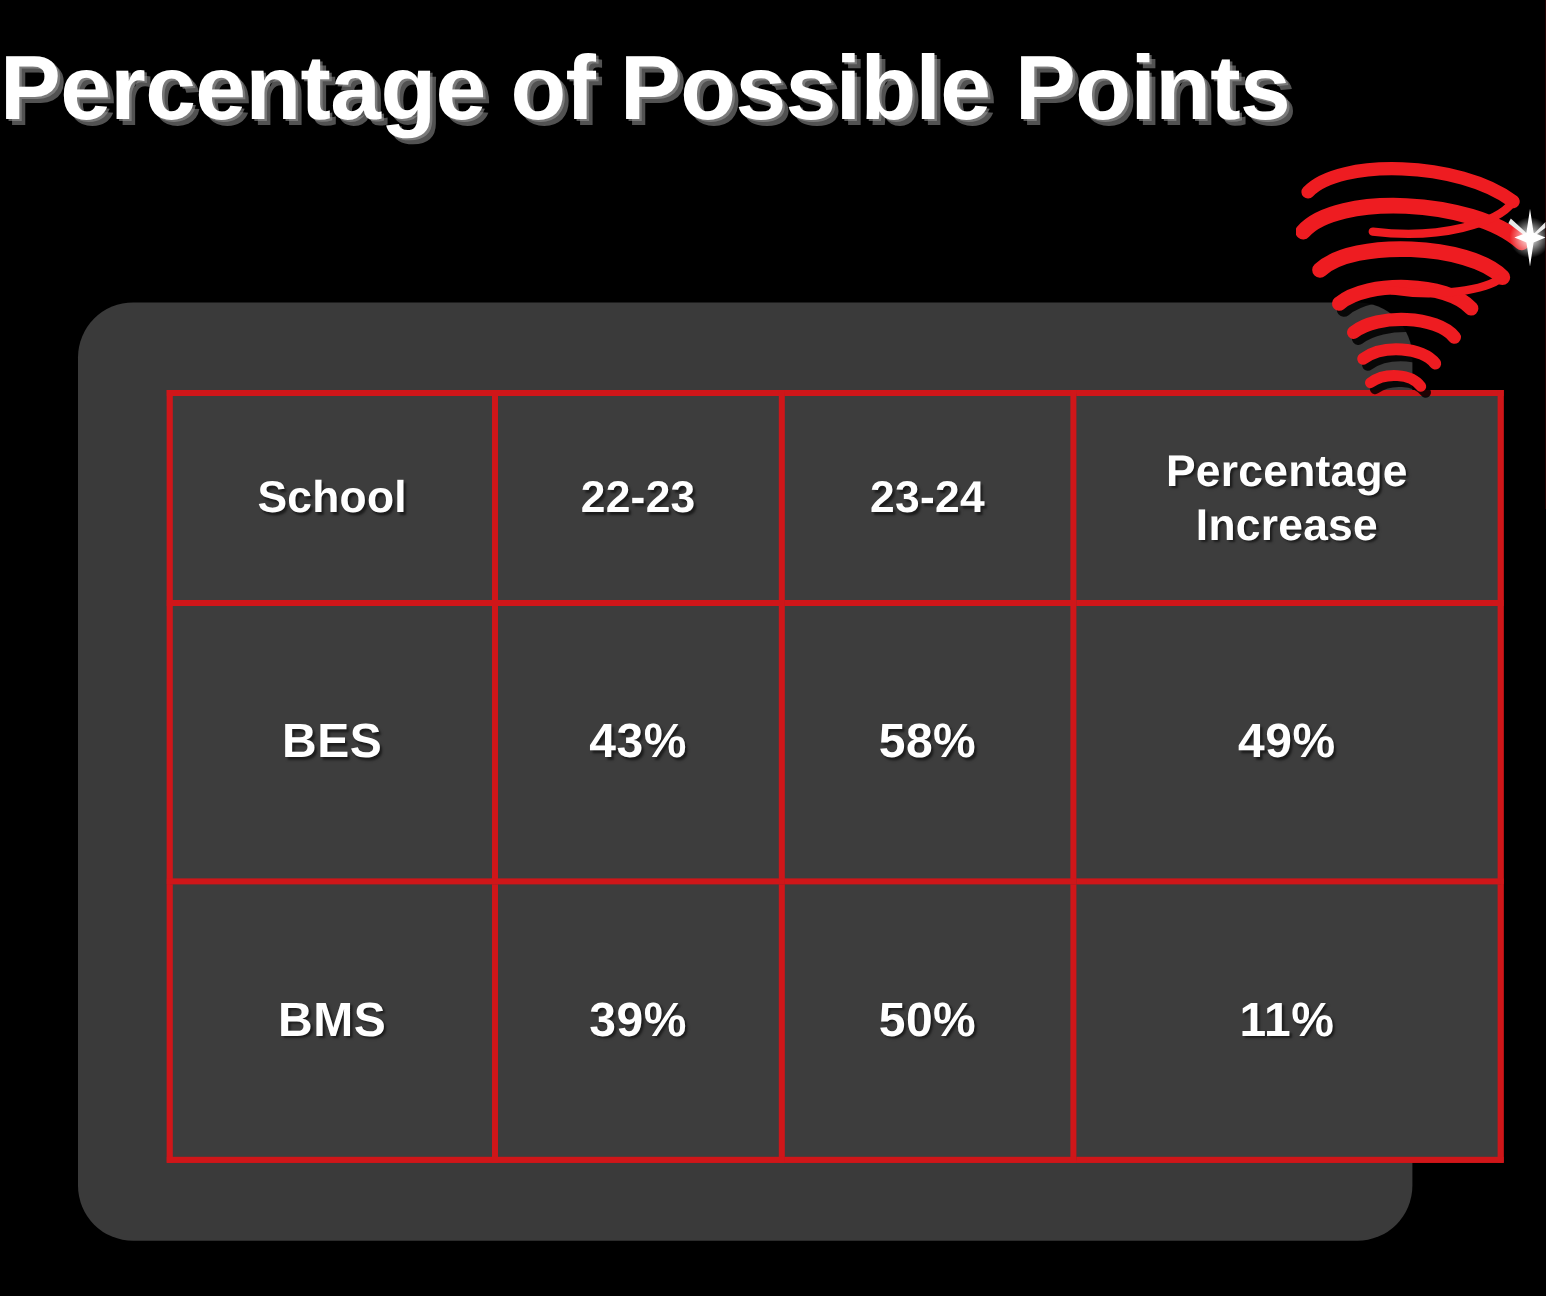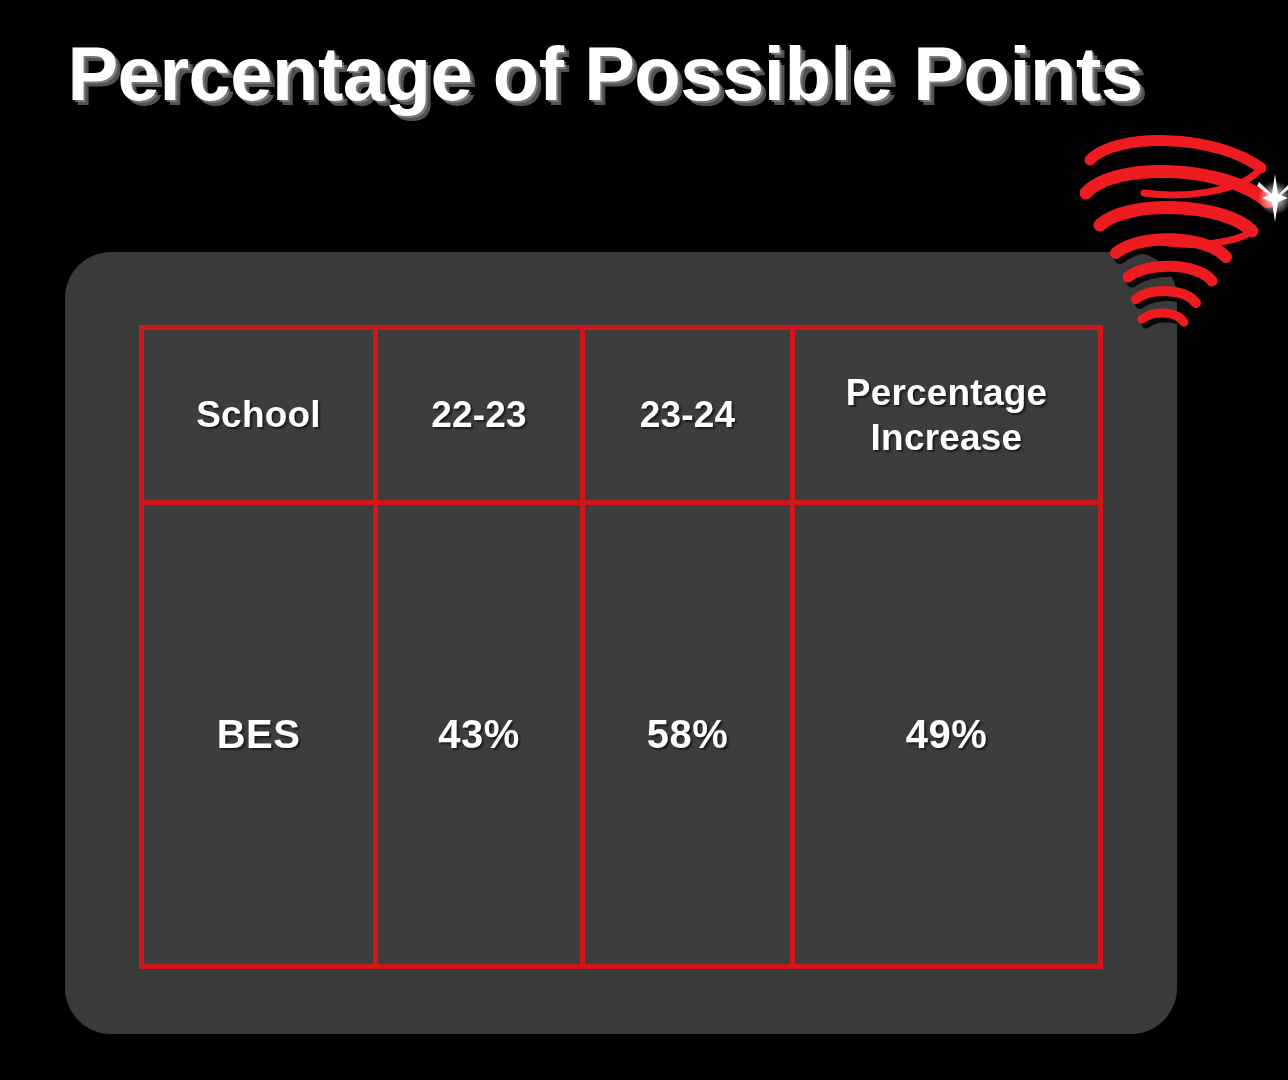--- a/index.html
+++ b/index.html
@@ -15,21 +15,21 @@
     font-family: "Liberation Sans", sans-serif;
     -webkit-font-smoothing: antialiased;
   }
 
   
   .title {
     position: absolute;
     left: 0;
     top: 38px;
     width: 1210px;
-    text-align: center;
+    text-align: left;
     color: #ffffff;
     font-family: "Liberation Sans", sans-serif;
     font-weight: bold;
     font-size: 76px;
     line-height: 0.95;
     letter-spacing: -0.5px;
     text-shadow: 5px 5px 0 rgba(150,150,150,0.55),
                  2px 2px 0 rgba(200,200,200,0.45);
     z-index: 5;
   }
@@ -59,21 +59,21 @@
     background: #3a3a3a;
     border-radius: 46px;
     z-index: 2;
   }
 
   
   .table-wrap {
     position: absolute;
     left: 139px;
     top: 325px;
-    width: 959px;
+    width: 1114px;
     height: 644px;
     z-index: 4;
   }
   table.data-table {
     width: 100%;
     height: 100%;
     border-collapse: collapse;
     table-layout: fixed;
     background: #cf1619;
   }
@@ -177,15 +177,21 @@
         </th>
       </tr>
     </thead>
     <tbody>
       <tr>
         <td>BES</td>
         <td>43%</td>
         <td>58%</td>
         <td>49%</td>
       </tr>
+      <tr>
+        <td>BMS</td>
+        <td>39%</td>
+        <td>50%</td>
+        <td>11%</td>
+      </tr>
     </tbody>
   </table>
 </div>
 
 </body></html>

